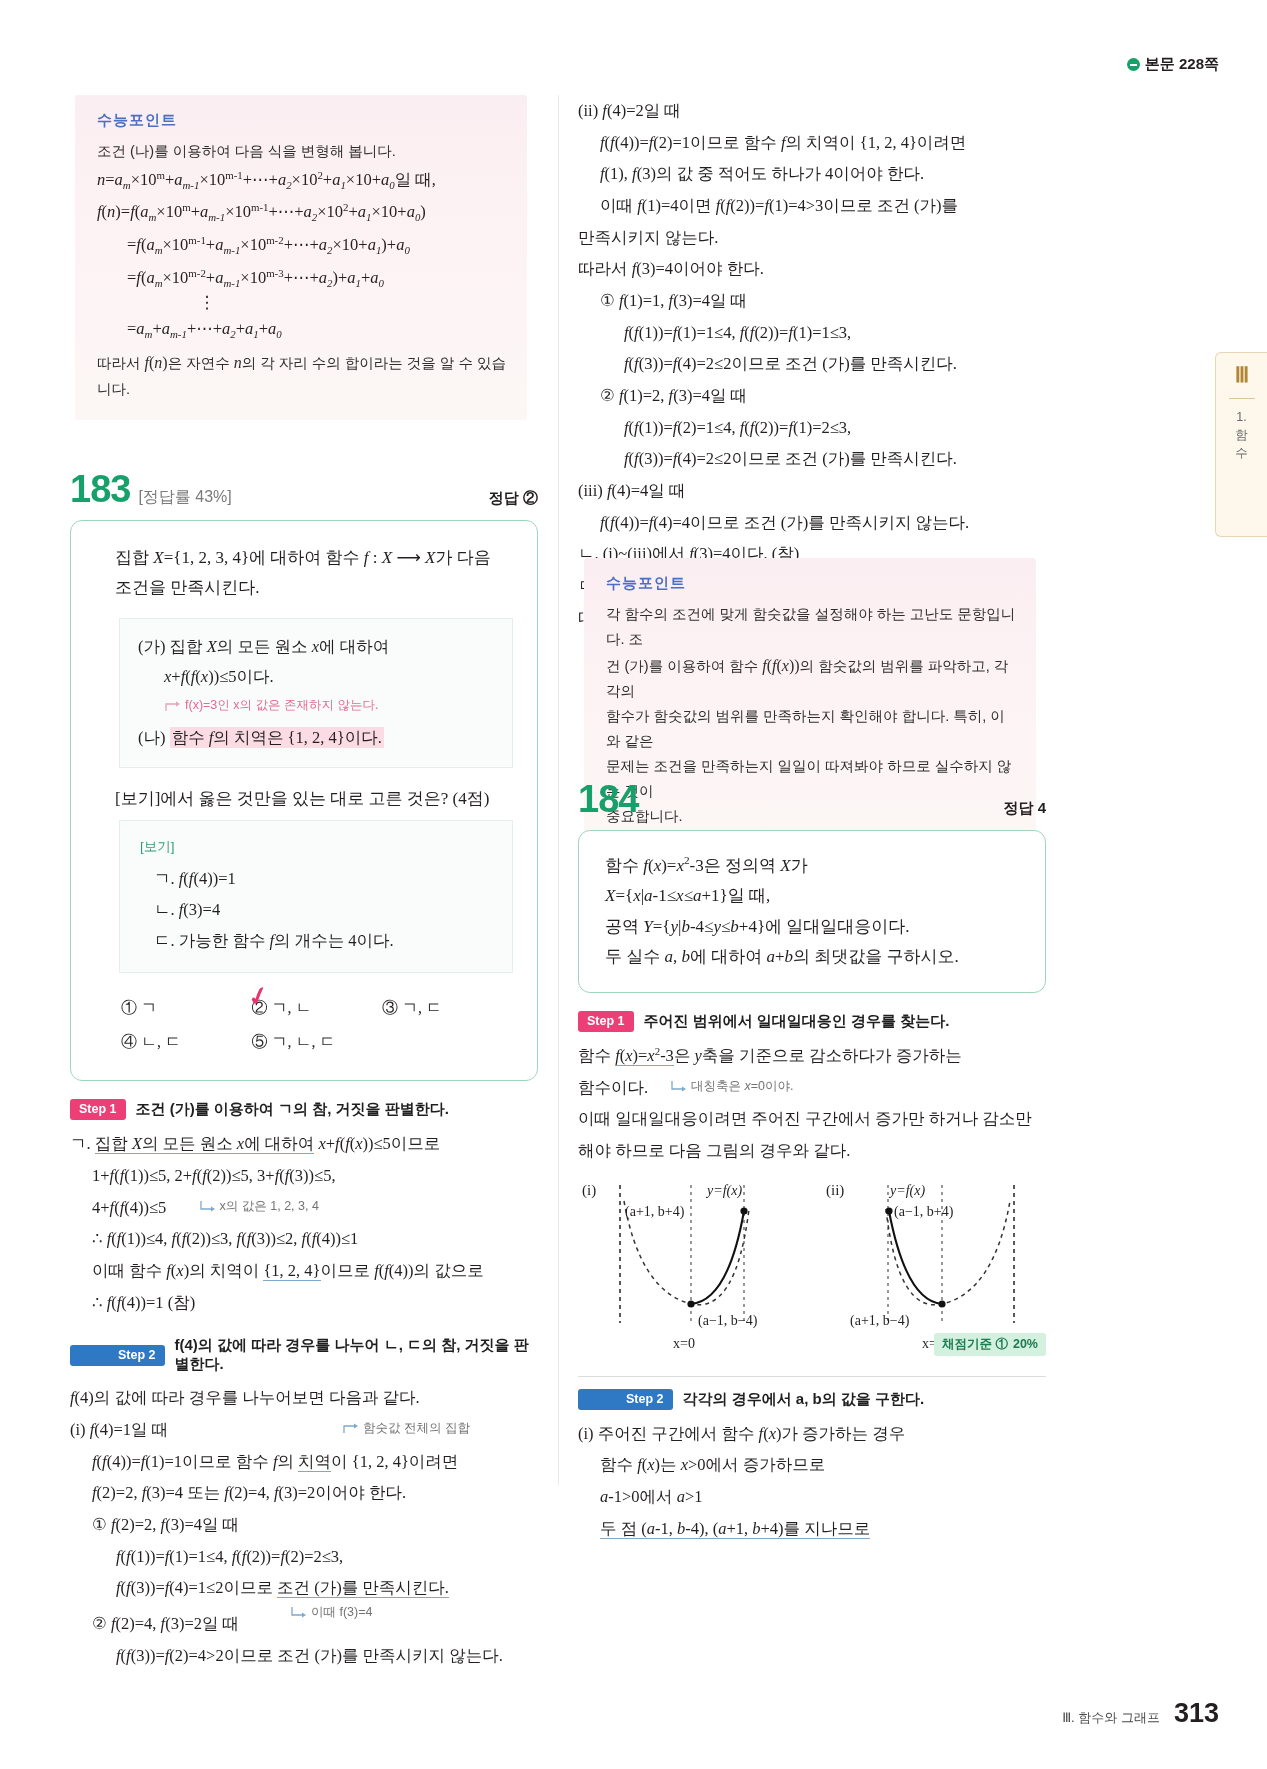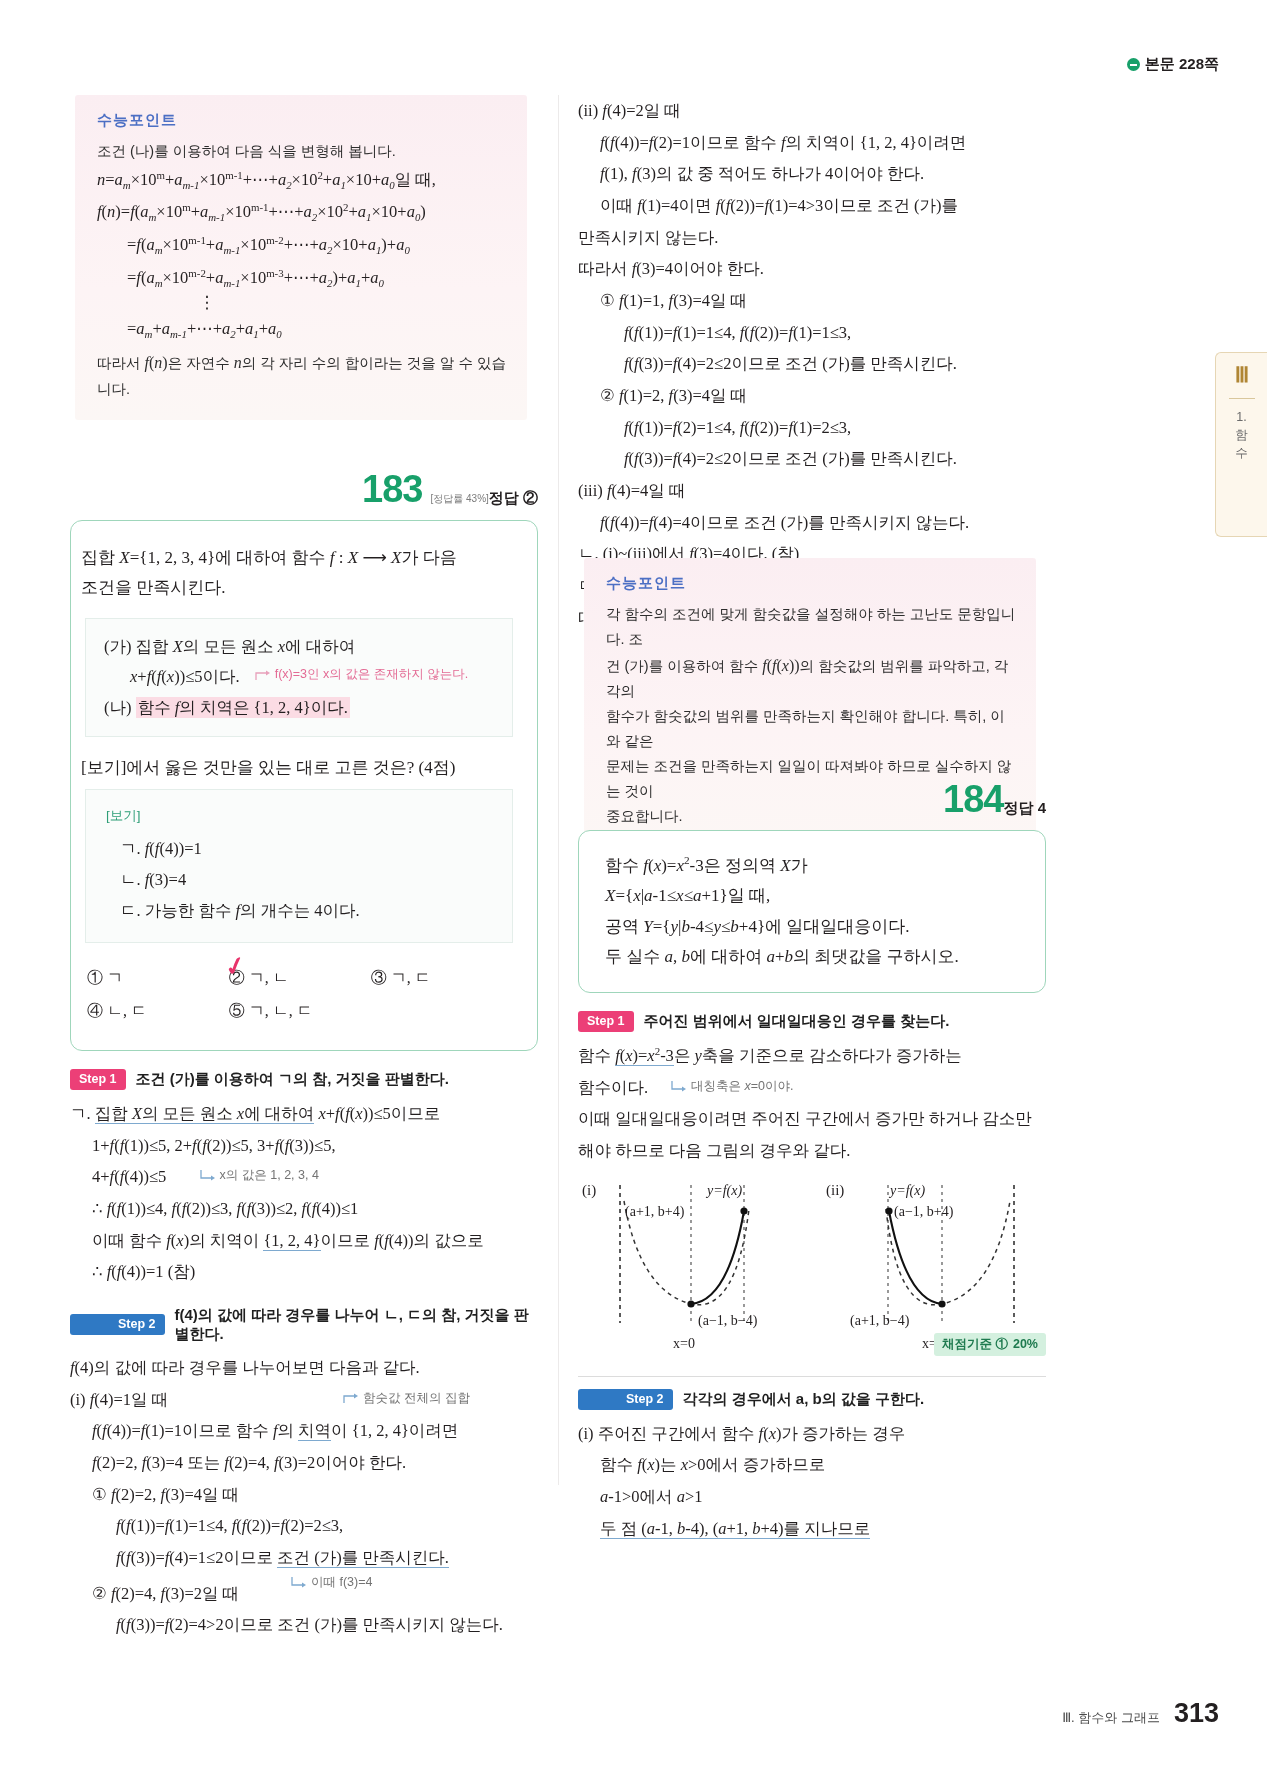--- a/index.html
+++ b/index.html
@@ -69,33 +69,33 @@
   .math { font-family:"Liberation Serif", serif; font-size:16px; }
   .mi { font-style:italic; }
   sub { font-size:.66em; }
   sup { font-size:.66em; }
 
   .eq-line { font-family:"Liberation Serif", serif; font-size:16.5px; line-height:1.95; white-space:nowrap;}
   .eq-ind1 { padding-left:30px; }
   .vdots { text-align:center; width:200px; font-size:17px; line-height:1.1; padding-left:20px;}
 
   
-  .prob-head { display:flex; align-items:flex-end; justify-content:flex-end; }
+  .prob-head { display:flex; align-items:flex-end; justify-content:space-between; }
   .prob-left { display:flex; align-items:baseline; gap:8px; }
   .prob-num {
     font-family:"Liberation Sans", sans-serif; font-weight:bold;
     font-size:38px; color:#18a06a; letter-spacing:-1px; line-height:1;
   }
-  .prob-rate { font-family:"Liberation Sans", sans-serif; font-size:10px; color:#7b7b7b; }
+  .prob-rate { font-family:"Liberation Sans", sans-serif; font-size:16px; color:#7b7b7b; }
   .prob-ans { font-family:"Liberation Sans", sans-serif; font-size:15px; font-weight:bold; color:#231f20; }
 
   
   .q-card {
     border:1.4px solid #9fd6bb; border-radius:12px;
-    padding:22px 24px 22px 10px; margin-top:12px;
+    padding:22px 24px 22px 44px; margin-top:12px;
     background:#fff;
   }
   .q-text { font-family:"Liberation Serif", serif; font-size:17px; line-height:1.78; }
   .cond-box {
     border:1px solid #e4eeea; background:#fafcfb;
     padding:13px 16px 13px 18px; margin:14px 0 16px 4px;
     font-size:16.5px; line-height:1.85;
   }
   .hl-pink { background:#fbdce4; padding:1px 2px; }
   .bogi-box {

